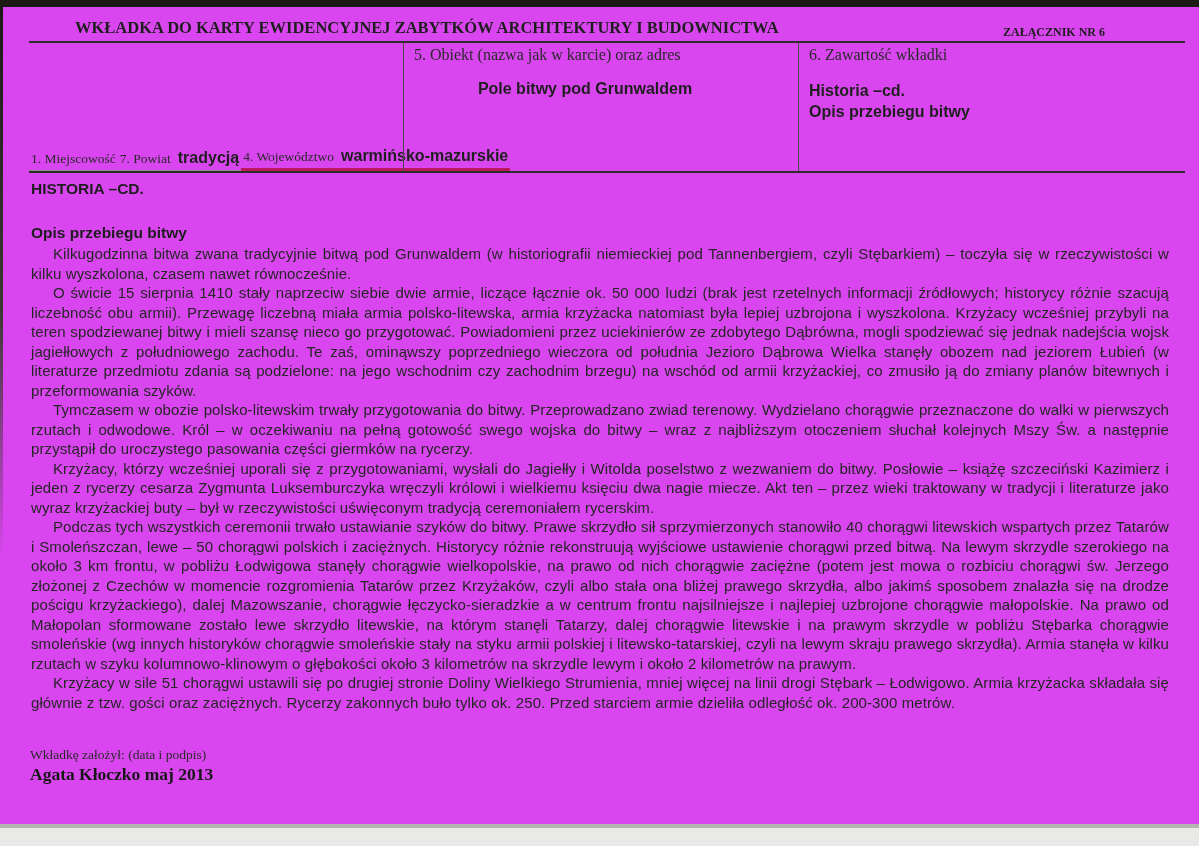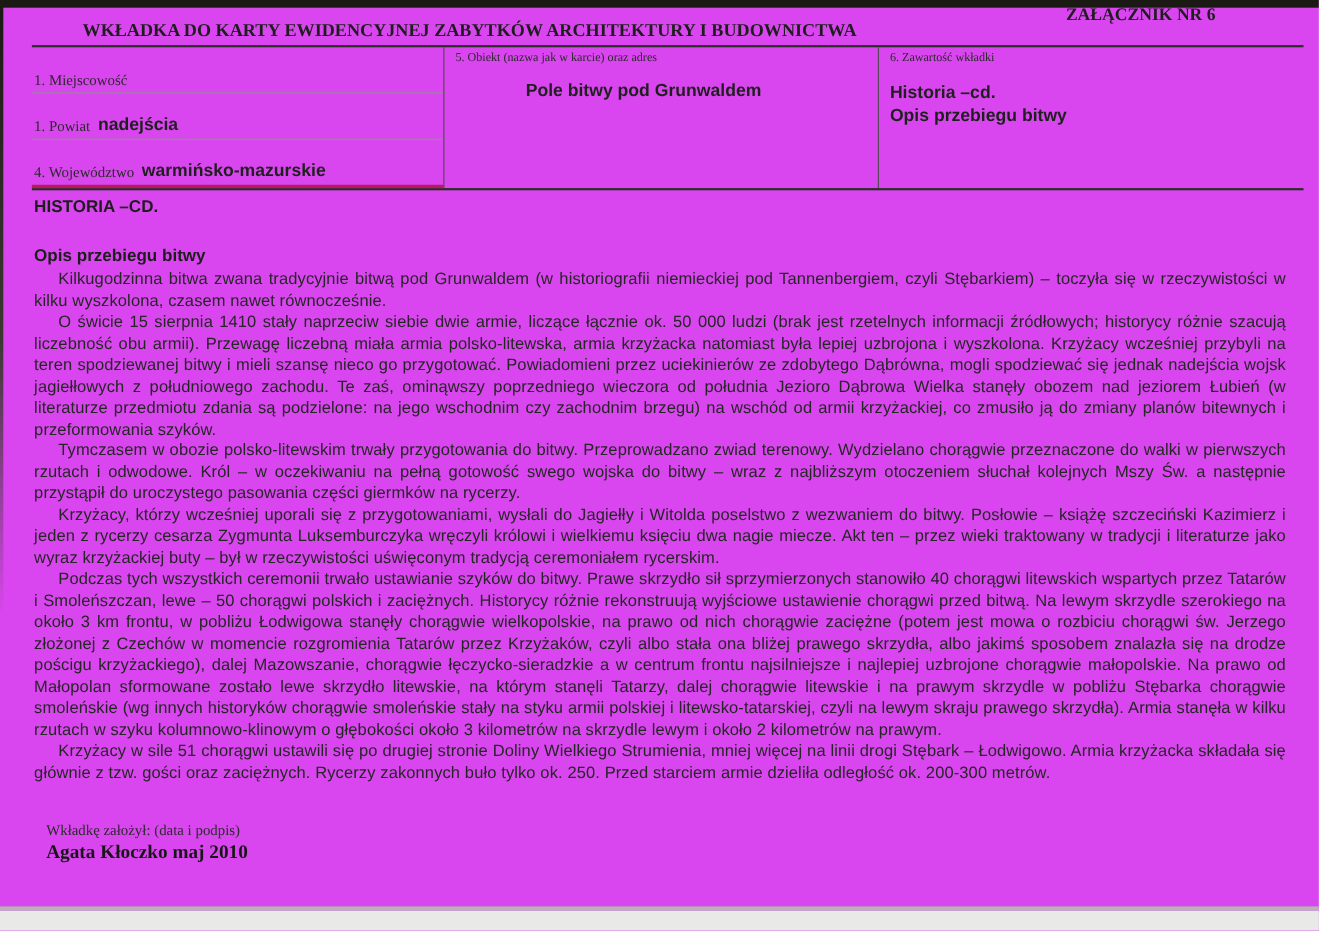--- a/index.html
+++ b/index.html
@@ -17,51 +17,51 @@
     background:linear-gradient(#1b1913 0%,#3a382f 55%,rgba(58,56,47,0) 100%);}
   .bottom-edge{position:absolute;bottom:0;left:0;width:100%;height:4px;background:#b4b5b1;}
 
   
   .header{position:relative;height:34px;margin:7px 14px 0 29px;}
   .header-title{
     position:absolute;left:46px;bottom:3px;
     font-family:"Liberation Serif",serif;font-weight:bold;font-size:16.5px;color:#1e1e1e;
   }
   .header-annex{
-    position:absolute;right:80px;bottom:18px;
-    font-family:"Liberation Serif",serif;font-weight:bold;font-size:16px;color:#1e1e1e;
+    position:absolute;right:80px;bottom:1px;
+    font-family:"Liberation Serif",serif;font-weight:bold;font-size:12px;color:#1e1e1e;
   }
   .header-rule{margin:0 14px 0 29px;border-top:2px solid #2c2c28;}
 
   
   .form-grid{display:flex;margin:0 14px 0 29px;height:128px;border-bottom:2px solid #2c2c28;}
-  .col-left{width:374px;display:flex;flex-direction:column;}
+  .col-left{width:374px;display:flex;flex-direction:row;}
   .field{flex:1;display:flex;align-items:flex-end;padding:0 2px 3px 2px;border-bottom:1px solid #90908c;}
   .field:last-child{border-bottom:3px solid #be185d;}
   .field-label{font-family:"Liberation Serif",serif;font-size:13.5px;color:#2a2a2a;white-space:nowrap;}
   .field-value{font-size:16px;font-weight:bold;margin-left:7px;color:#1f1f1f;white-space:nowrap;}
   .col-mid{width:363px;border-left:1px solid #4a4a46;padding:3px 10px;box-sizing:border-box;}
   .col-right{flex:1;border-left:1px solid #4a4a46;padding:3px 10px;box-sizing:border-box;margin-left:32px;}
-  .cell-label{font-family:"Liberation Serif",serif;font-size:11px;color:#2a2a2a;}
+  .cell-label{font-family:"Liberation Serif",serif;font-size:16px;color:#2a2a2a;}
   .cell-value{font-size:16px;font-weight:bold;color:#1f1f1f;margin-top:16px;text-align:center;}
   .cell-line{font-size:16px;font-weight:bold;color:#1f1f1f;line-height:21px;}
   .cell-lines{margin-top:16px;}
 
   
   .section-title{margin:7px 14px 0 31px;font-size:15.5px;font-weight:bold;color:#1d1d1d;}
   .subsection-title{margin:26px 31px 2px 31px;font-size:15.5px;font-weight:bold;color:#1d1d1d;}
   .paragraphs{margin:0 30px 0 31px;}
   .paragraphs p{
     margin:0;text-align:justify;text-indent:22px;
     font-size:15px;line-height:19.5px;color:#262626;
     letter-spacing:.1px;
   }
 
   
-  .footer{position:absolute;left:42px;bottom:43px;}
+  .footer{position:absolute;left:30px;bottom:43px;}
   .footer-label{font-family:"Liberation Serif",serif;font-size:13.5px;color:#2a2a2a;}
   .footer-signature{font-family:"Liberation Serif",serif;font-size:17.5px;font-weight:bold;color:#171717;margin-top:1px;}
 </style>
 </head>
 <body>
 
 <div class="page">
 
   <div class="top-edge"></div>
   <div class="left-edge"></div>
@@ -71,22 +71,22 @@
     <div class="header-annex">ZAŁĄCZNIK NR 6</div>
   </div>
   <div class="header-rule"></div>
 
   <div class="form-grid">
     <div class="col-left">
       <div class="field">
         <span class="field-label">1. Miejscowość</span>
       </div>
       <div class="field">
-        <span class="field-label">1. Powiat</span>
-        <span class="field-value">nadejścia</span>
+        <span class="field-label">7. Powiat</span>
+        <span class="field-value">tradycją</span>
       </div>
       <div class="field">
         <span class="field-label">4. Województwo</span>
         <span class="field-value">warmińsko-mazurskie</span>
       </div>
     </div>
 
     <div class="col-mid">
       <div class="cell-label">5. Obiekt (nazwa jak w karcie) oraz adres</div>
       <div class="cell-value">Pole bitwy pod Grunwaldem</div>
@@ -108,17 +108,17 @@
       <p>Kilkugodzinna bitwa zwana tradycyjnie bitwą pod Grunwaldem (w historiografii niemieckiej pod Tannenbergiem, czyli Stębarkiem) – toczyła się w rzeczywistości w kilku wyszkolona, czasem nawet równocześnie.</p>
       <p>O świcie 15 sierpnia 1410 stały naprzeciw siebie dwie armie, liczące łącznie ok. 50 000 ludzi (brak jest rzetelnych informacji źródłowych; historycy różnie szacują liczebność obu armii). Przewagę liczebną miała armia polsko-litewska, armia krzyżacka natomiast była lepiej uzbrojona i wyszkolona. Krzyżacy wcześniej przybyli na teren spodziewanej bitwy i mieli szansę nieco go przygotować. Powiadomieni przez uciekinierów ze zdobytego Dąbrówna, mogli spodziewać się jednak nadejścia wojsk jagiełłowych z południowego zachodu. Te zaś, ominąwszy poprzedniego wieczora od południa Jezioro Dąbrowa Wielka stanęły obozem nad jeziorem Łubień (w literaturze przedmiotu zdania są podzielone: na jego wschodnim czy zachodnim brzegu) na wschód od armii krzyżackiej, co zmusiło ją do zmiany planów bitewnych i przeformowania szyków.</p>
       <p>Tymczasem w obozie polsko-litewskim trwały przygotowania do bitwy. Przeprowadzano zwiad terenowy. Wydzielano chorągwie przeznaczone do walki w pierwszych rzutach i odwodowe. Król – w oczekiwaniu na pełną gotowość swego wojska do bitwy – wraz z najbliższym otoczeniem słuchał kolejnych Mszy Św. a następnie przystąpił do uroczystego pasowania części giermków na rycerzy.</p>
       <p>Krzyżacy, którzy wcześniej uporali się z przygotowaniami, wysłali do Jagiełły i Witolda poselstwo z wezwaniem do bitwy. Posłowie – książę szczeciński Kazimierz i jeden z rycerzy cesarza Zygmunta Luksemburczyka wręczyli królowi i wielkiemu księciu dwa nagie miecze. Akt ten – przez wieki traktowany w tradycji i literaturze jako wyraz krzyżackiej buty – był w rzeczywistości uświęconym tradycją ceremoniałem rycerskim.</p>
       <p>Podczas tych wszystkich ceremonii trwało ustawianie szyków do bitwy. Prawe skrzydło sił sprzymierzonych stanowiło 40 chorągwi litewskich wspartych przez Tatarów i Smoleńszczan, lewe – 50 chorągwi polskich i zaciężnych. Historycy różnie rekonstruują wyjściowe ustawienie chorągwi przed bitwą. Na lewym skrzydle szerokiego na około 3 km frontu, w pobliżu Łodwigowa stanęły chorągwie wielkopolskie, na prawo od nich chorągwie zaciężne (potem jest mowa o rozbiciu chorągwi św. Jerzego złożonej z Czechów w momencie rozgromienia Tatarów przez Krzyżaków, czyli albo stała ona bliżej prawego skrzydła, albo jakimś sposobem znalazła się na drodze pościgu krzyżackiego), dalej Mazowszanie, chorągwie łęczycko-sieradzkie a w centrum frontu najsilniejsze i najlepiej uzbrojone chorągwie małopolskie. Na prawo od Małopolan sformowane zostało lewe skrzydło litewskie, na którym stanęli Tatarzy, dalej chorągwie litewskie i na prawym skrzydle w pobliżu Stębarka chorągwie smoleńskie (wg innych historyków chorągwie smoleńskie stały na styku armii polskiej i litewsko-tatarskiej, czyli na lewym skraju prawego skrzydła). Armia stanęła w kilku rzutach w szyku kolumnowo-klinowym  o głębokości około 3 kilometrów na skrzydle lewym i około 2 kilometrów na prawym.</p>
       <p>Krzyżacy w sile 51 chorągwi ustawili się po drugiej stronie Doliny Wielkiego Strumienia, mniej więcej na linii drogi Stębark – Łodwigowo. Armia krzyżacka składała się głównie z tzw. gości oraz zaciężnych. Rycerzy zakonnych buło tylko ok. 250. Przed starciem armie dzieliła odległość ok. 200-300 metrów.</p>
     </div>
 
   <div class="footer">
     <div class="footer-label">Wkładkę założył: (data i podpis)</div>
-    <div class="footer-signature">Agata Kłoczko maj 2010</div>
+    <div class="footer-signature">Agata Kłoczko maj 2013</div>
   </div>
 
   <div class="bottom-edge"></div>
 </div>
 
 </body></html>

